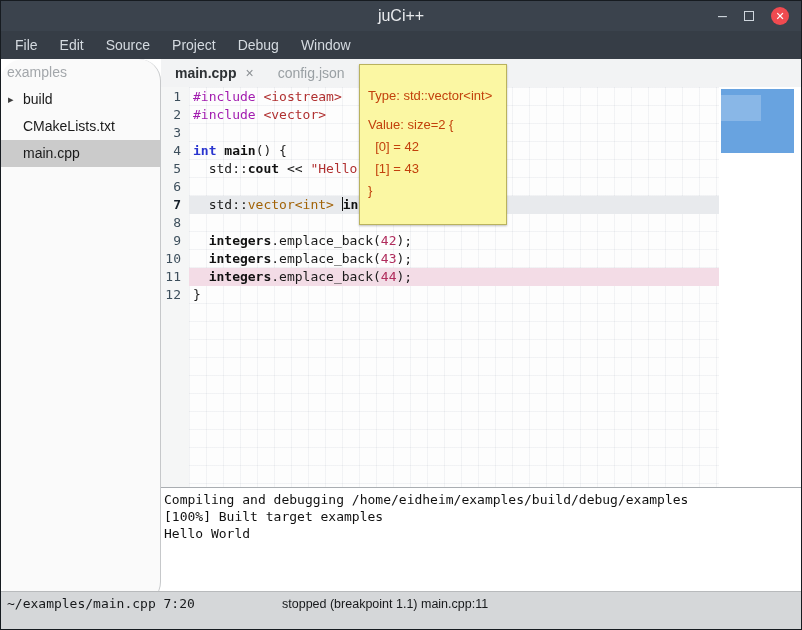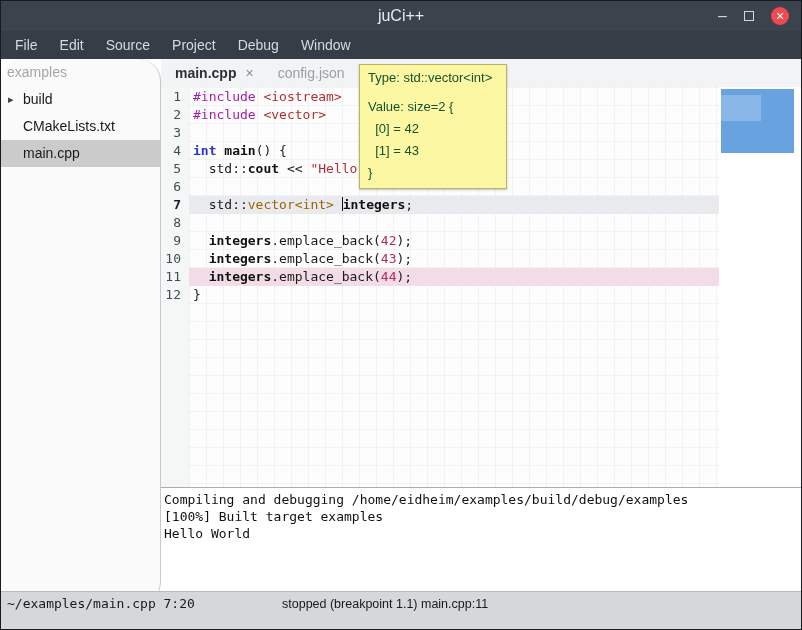--- a/index.html
+++ b/index.html
@@ -74,21 +74,21 @@
   
   .scroll-area { position: absolute; top: 0; right: 0; width: 82px; height: 100%; background: #fff; }
   .scroll-thumb { position: absolute; top: 2px; left: 2px; width: 73px; height: 64px;
                   background: var(--scrollbar-thumb, #68a3e0); }
   .scroll-thumb::before { content: ""; position: absolute; left: 0; top: 6px; width: 40px;
                   height: 26px; background: rgba(255,255,255,.22); }
 
   
   .tooltip { position: absolute; left: 358px; top: 63px; width: 148px; z-index: 40;
              background: var(--tooltip-bg, #fbf7a3); border: 1px solid #b9b25e;
-             padding: 4px 8px; font-size: 13px; color: #14532d;
+             padding: 22px 8px; font-size: 13px; color: #c2410c;
              box-shadow: 0 1px 2px rgba(0,0,0,.25); }
   .tip-type { line-height: 18px; white-space: pre; }
   .tip-values { margin-top: 9px; }
   .tip-line { line-height: 22px; white-space: pre; }
 
   
   .output { position: absolute; top: 486px; left: 160px; right: 0; bottom: 25px;
             background: #fff; border-top: 1px solid #a9adb1; padding: 3px 3px;
             font-family: "DejaVu Sans Mono", monospace; font-size: 13px; color: #111; }
   .out-line { line-height: 17px; white-space: pre; }

